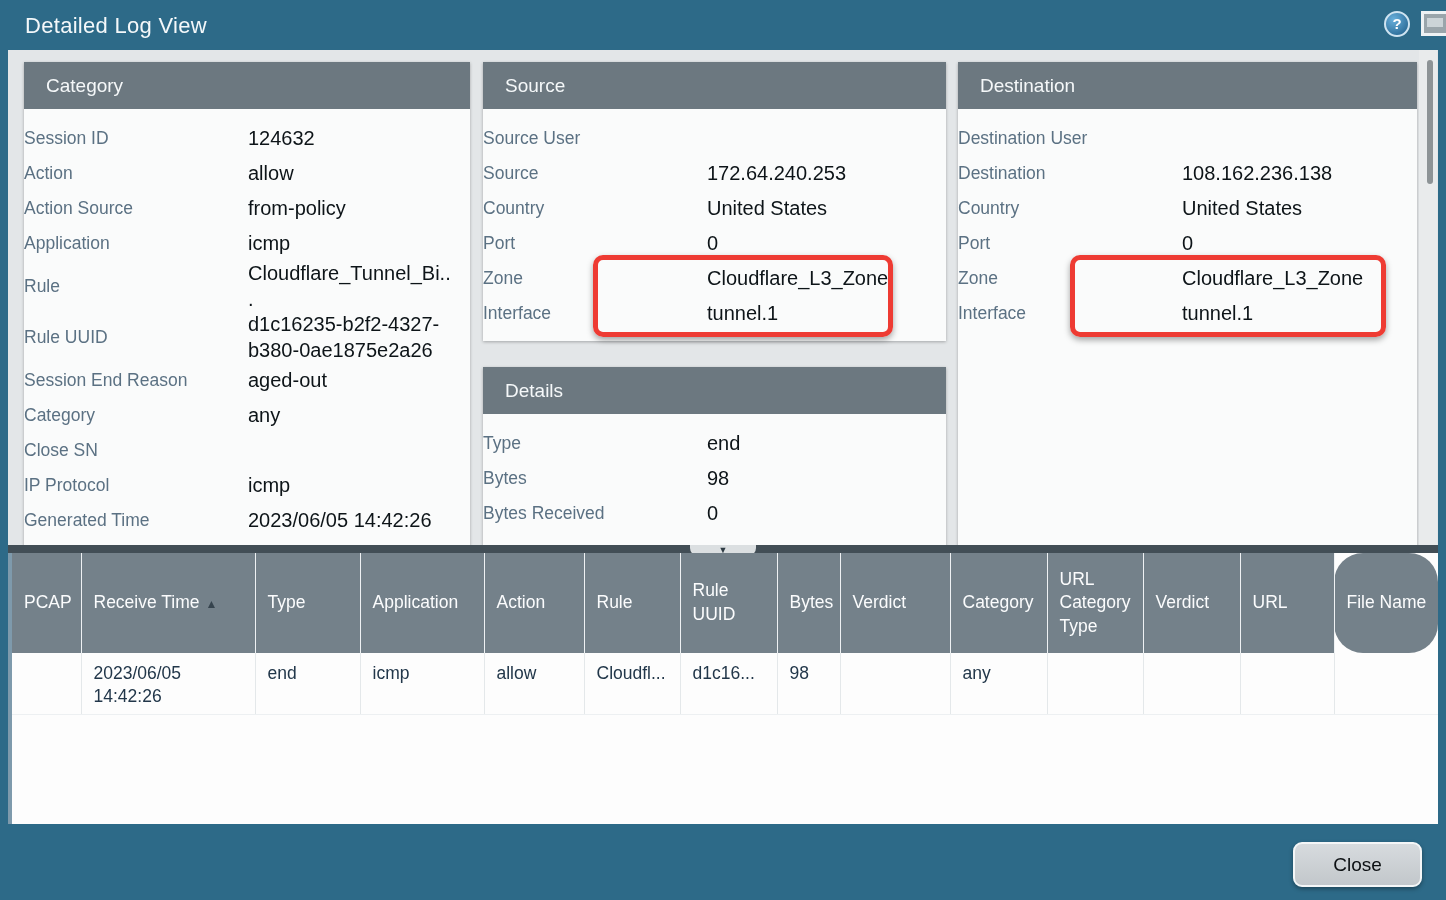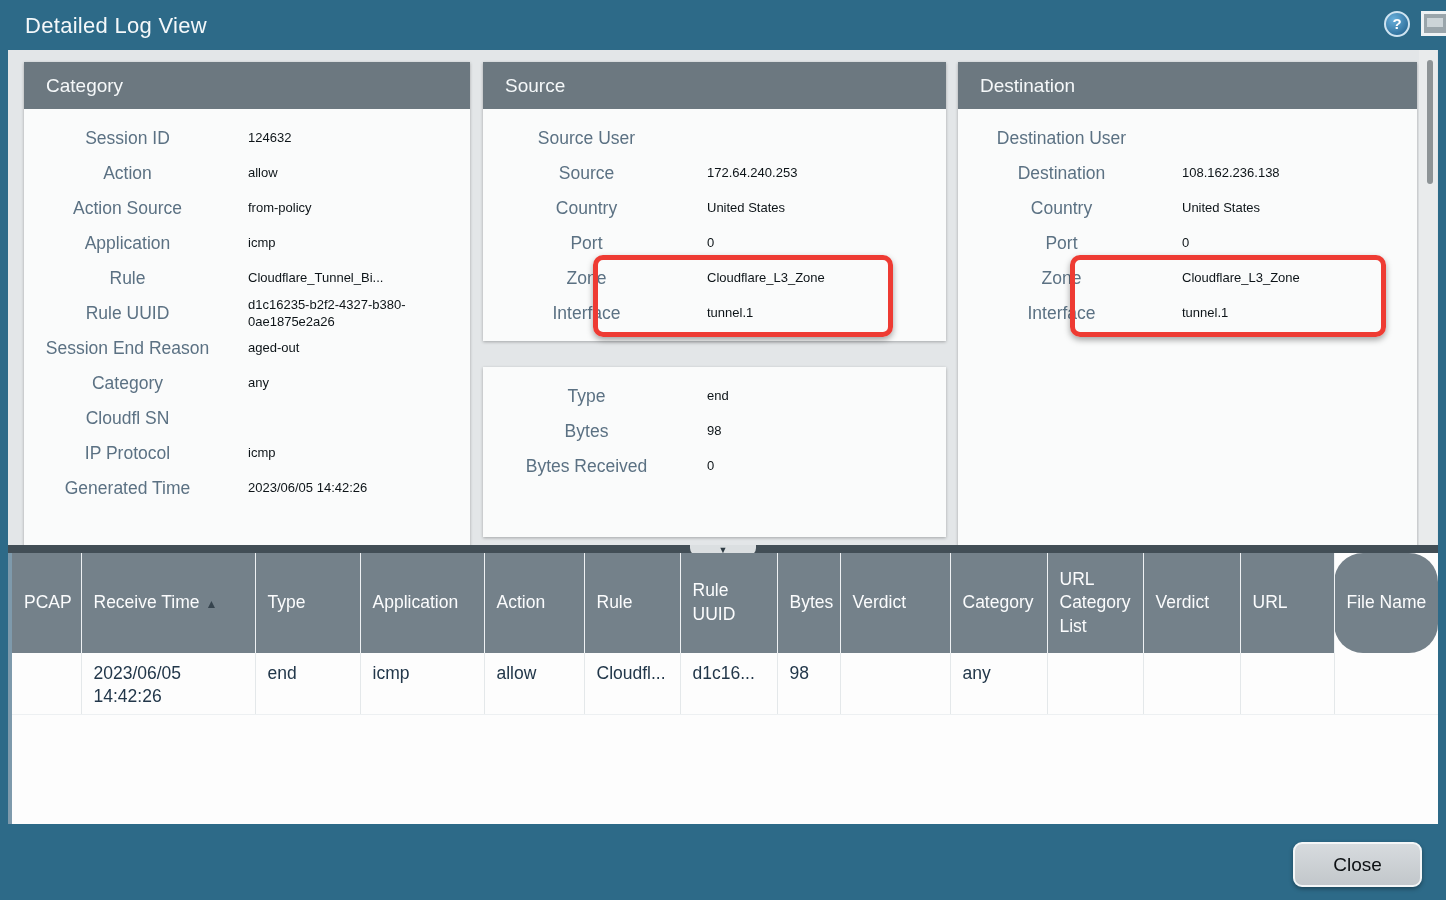--- a/index.html
+++ b/index.html
@@ -33,22 +33,22 @@
   .col-dest    { left:950px; width:459px; height:483px; }
 
   .panel { background:#fafbfb; box-shadow:0 1px 3px rgba(0,0,0,.28); position:relative; }
   .panel--tall { height:510px; }
   .panel-header { height:47px; background:#6c7880; color:#f5f8f9; font-size:19px; line-height:47px; padding-left:22px; font-weight:400; }
   .panel-body { padding:12px 0 10px 0; position:relative; }
   .panel--tall .panel-body { height:463px; overflow:hidden; }
   .panel--details .panel-body { height:170px; overflow:hidden; }
 
   .prow { display:flex; min-height:35px; align-items:center; }
-  .prow-label { flex:0 0 224px; width:224px; text-align:center; padding-right:17px; color:#5b7183; font-size:17.5px; }
-  .prow-value { flex:1 1 auto; padding-right:14px; color:#0d1418; font-size:13px; line-height:1.28; word-break:break-word; }
+  .prow-label { flex:0 0 224px; width:224px; text-align:left; padding-right:17px; color:#5b7183; font-size:17.5px; }
+  .prow-value { flex:1 1 auto; padding-right:14px; color:#0d1418; font-size:20px; line-height:1.28; word-break:break-word; }
 
   .zone-highlight {
     position:absolute; border:5px solid #ee3b33; border-radius:10px;
     box-shadow:0 3px 6px rgba(0,0,0,.35); pointer-events:none;
   }
   .zone-highlight--src  { left:110px; top:146px; width:300px; height:82px; }
   .zone-highlight--dst  { left:112px; top:146px; width:316px; height:82px; }
 
   .panel--details { margin-top:26px; }
 
@@ -135,21 +135,21 @@
         </div>
         <div class="prow">
           <div class="prow-label">Session End Reason</div>
           <div class="prow-value">aged-out</div>
         </div>
         <div class="prow">
           <div class="prow-label">Category</div>
           <div class="prow-value">any</div>
         </div>
         <div class="prow">
-          <div class="prow-label">Cloudfl SN</div>
+          <div class="prow-label">Close SN</div>
           <div class="prow-value"></div>
         </div>
         <div class="prow">
           <div class="prow-label">IP Protocol</div>
           <div class="prow-value">icmp</div>
         </div>
         <div class="prow">
           <div class="prow-label">Generated Time</div>
           <div class="prow-value">2023/06/05 14:42:26</div>
         </div>
@@ -183,20 +183,21 @@
         </div>
         <div class="prow">
           <div class="prow-label">Interface</div>
           <div class="prow-value">tunnel.1</div>
         </div>
         <div class="zone-highlight zone-highlight--src"></div>
       </div>
     </div>
 
     <div class="panel panel--details">
+      <div class="panel-header">Details</div>
       <div class="panel-body">
         <div class="prow">
           <div class="prow-label">Type</div>
           <div class="prow-value">end</div>
         </div>
         <div class="prow">
           <div class="prow-label">Bytes</div>
           <div class="prow-value">98</div>
         </div>
         <div class="prow">
@@ -273,21 +274,21 @@
         <th><span>PCAP</span></th>
         <th><span>Receive Time</span><span class="sort-icon">▲</span></th>
         <th><span>Type</span></th>
         <th><span>Application</span></th>
         <th><span>Action</span></th>
         <th><span>Rule</span></th>
         <th><span>Rule UUID</span></th>
         <th><span>Bytes</span></th>
         <th><span>Verdict</span></th>
         <th><span>Category</span></th>
-        <th><span>URL Category List</span></th>
+        <th><span>URL Category Type</span></th>
         <th><span>Verdict</span></th>
         <th><span>URL</span></th>
         <th><span>File Name</span></th>
       </tr>
     </thead>
     <tbody>
       <tr>
         <td></td>
         <td>2023/06/05 14:42:26</td>
         <td>end</td>

